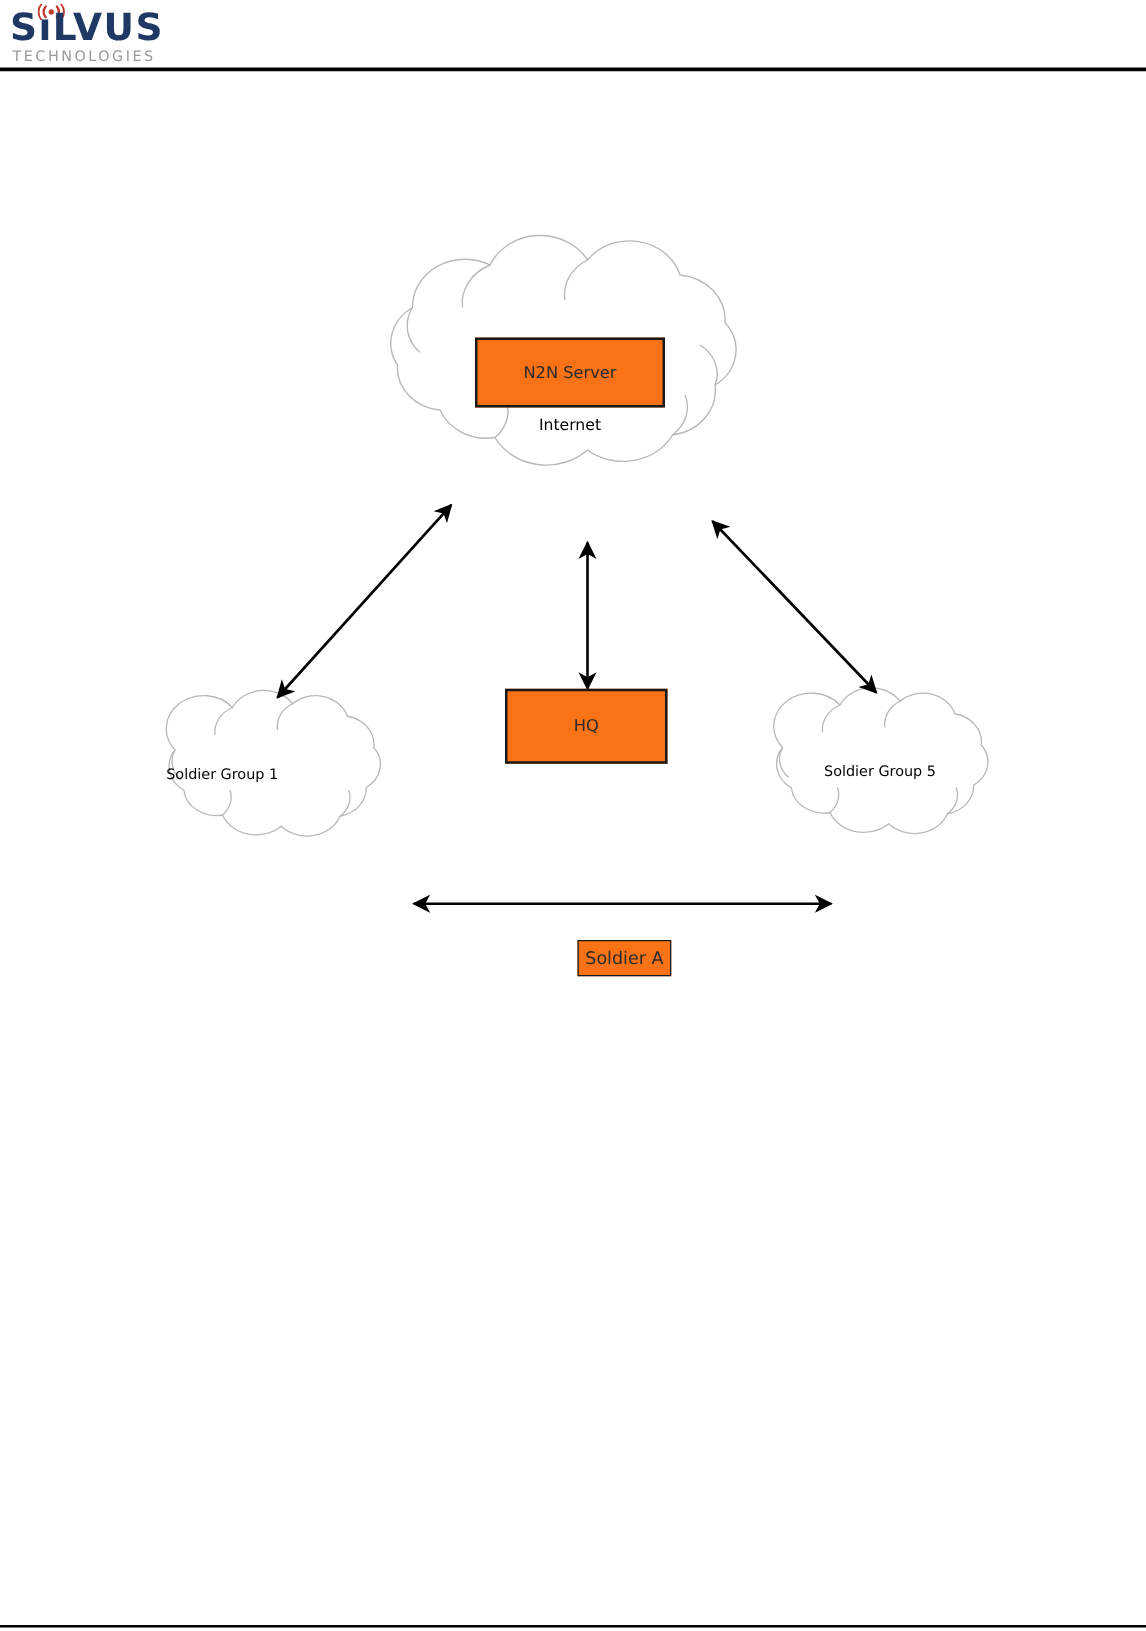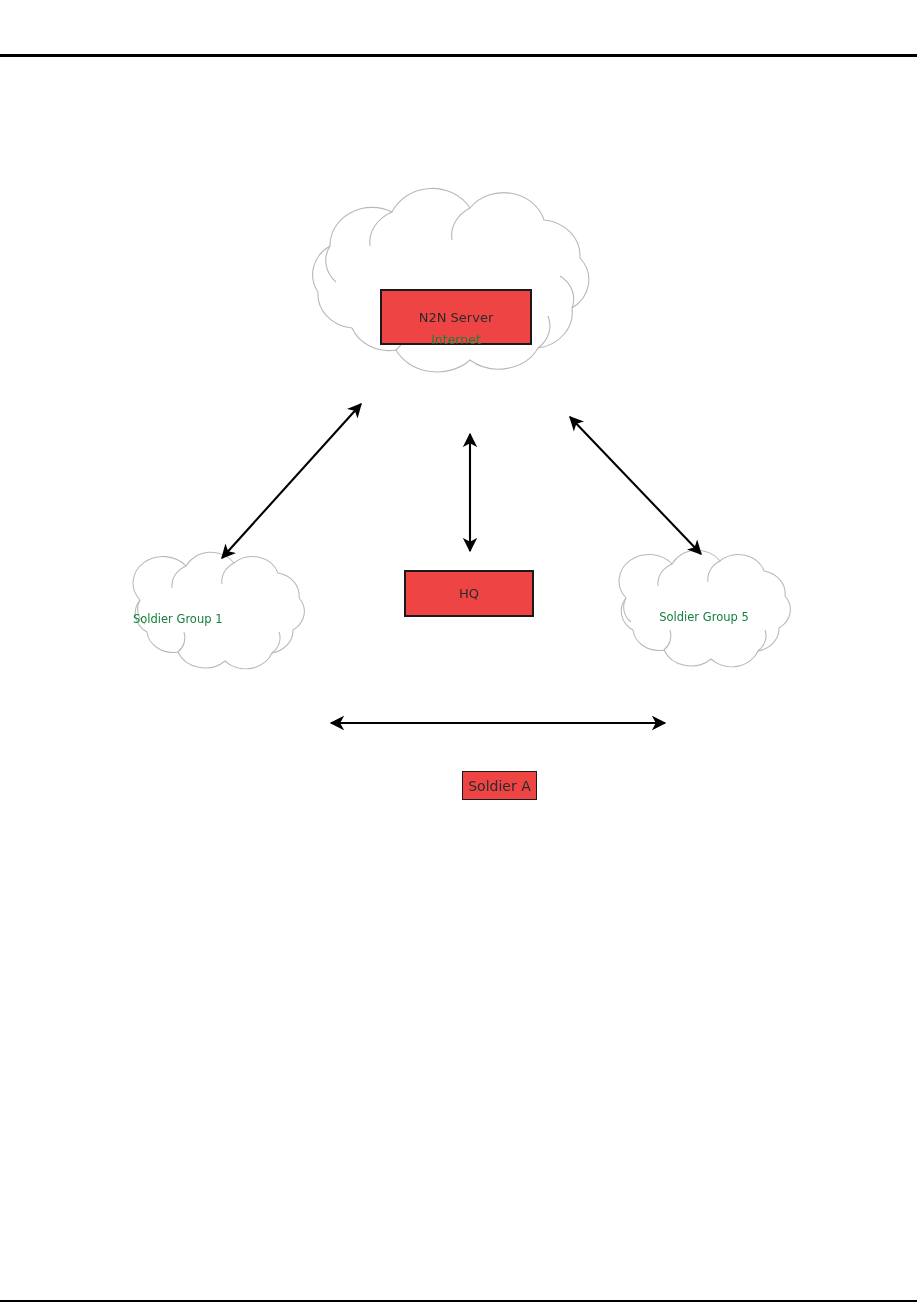--- a/index.html
+++ b/index.html
@@ -91,55 +91,54 @@
   #diagram-svg {
     position: absolute;
     left: 0;
     top: 0;
   }
 
   
   .node-box {
     position: absolute;
     box-sizing: border-box;
-    background: #ef4444;
+    background: #f97316;
     border: 2px solid #1a1a1a;
     display: flex;
     align-items: center;
     justify-content: center;
     color: #2b2b2b;
-    margin-top: 19px;
   }
   #n2n-server-box {
     left: 380px;
     top: 210px;
     width: 152px;
     height: 56px;
     font-size: 13px;
   }
   #hq-box {
     left: 404px;
     top: 491px;
     width: 130px;
-    height: 47px;
+    height: 60px;
     font-size: 13px;
   }
   #soldier-a-box {
     left: 462px;
     top: 692px;
     width: 75px;
     height: 29px;
     border-width: 1.5px;
     font-size: 14px;
   }
 
   
   .node-label {
     position: absolute;
-    color: #15803d;
+    color: #000000;
     white-space: nowrap;
   }
   #internet-label {
     left: 380px;
     top: 272px;
     width: 152px;
     text-align: center;
     font-size: 12.5px;
   }
   #soldier-group-1-label {
@@ -155,20 +154,34 @@
     width: 168px;
     text-align: center;
     font-size: 11.5px;
   }
 </style>
 </head>
 <body>
 
 <div id="page-header">
 
+  <div id="brand-logo">
+
+    <svg id="signal-icon" viewBox="0 0 22 13">
+      <circle cx="11" cy="6.5" r="2.1" fill="#c0392b"></circle>
+      <path d="M6.6 2.2 A6.2 6.2 0 0 0 6.6 10.8" stroke="#c0392b" stroke-width="1.8" fill="none" stroke-linecap="round"></path>
+      <path d="M15.4 2.2 A6.2 6.2 0 0 1 15.4 10.8" stroke="#c0392b" stroke-width="1.8" fill="none" stroke-linecap="round"></path>
+      <path d="M3.0 0.4 A9.6 9.6 0 0 0 3.0 12.6" stroke="#c0392b" stroke-width="1.5" fill="none" stroke-linecap="round"></path>
+      <path d="M19.0 0.4 A9.6 9.6 0 0 1 19.0 12.6" stroke="#c0392b" stroke-width="1.5" fill="none" stroke-linecap="round"></path>
+    </svg>
+
+    <div class="logo-wordmark"><span>S</span><span class="dotless-i">ı</span><span>LVUS</span></div>
+
+    <div class="logo-tagline">TECHNOLOGIES</div>
+  </div>
 
   <div id="header-rule"></div>
 </div>
 
 <div id="network-diagram">
 
   <svg id="diagram-svg" width="917" height="760" viewBox="0 0 917 760">
     <defs>
       <marker id="arrowEnd" viewBox="0 0 12 12" refX="10" refY="6" markerWidth="7.5" markerHeight="7.5" orient="auto-start-reverse">
         <path d="M0 0.5 L11 6 L0 11.5 L3 6 Z" fill="#000000"></path>

